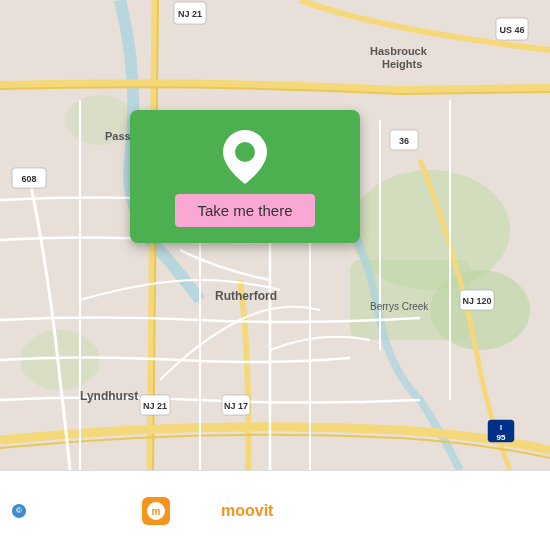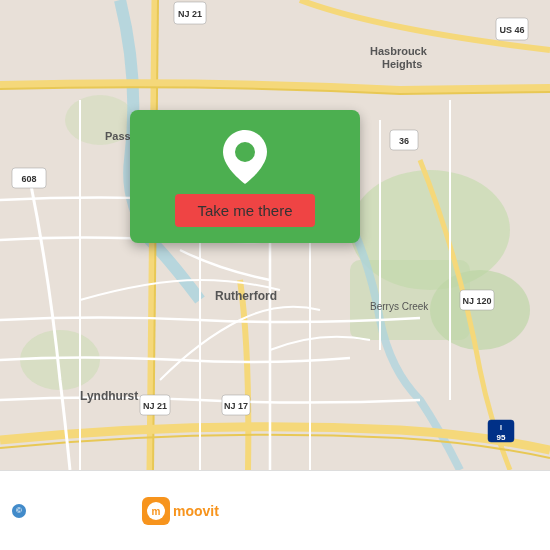--- a/index.html
+++ b/index.html
@@ -43,21 +43,21 @@
       box-shadow: 0 4px 12px rgba(0,0,0,0.3);
     }
 
     .pin-icon {
       width: 44px;
       height: 54px;
       margin-bottom: 10px;
     }
 
     .take-me-there-btn {
-      background: #ef4444;
+      background: #f9a8d4;
       color: #333;
       border: none;
       border-radius: 4px;
       padding: 8px 22px;
       font-size: 15px;
       font-weight: 500;
       cursor: pointer;
       white-space: nowrap;
     }
 
@@ -109,23 +109,24 @@
     }
     .moovit-icon {
       width: 28px; height: 28px;
       border-radius: 6px;
       background: #f7941d;
       display: flex;
       align-items: center;
       justify-content: center;
     }
     .moovit-text {
-      font-size: 14px;
+      font-size: 16px;
       font-weight: bold;
       color: #f7941d;
+      margin-left: 48px;
     }
   </style>
 </head>
 <body>
 
 <div class="map-container">
 
   <svg class="map-svg" viewBox="0 0 550 470" xmlns="http://www.w3.org/2000/svg">
 
     <rect width="550" height="470" fill="#e8e0d8"></rect>

